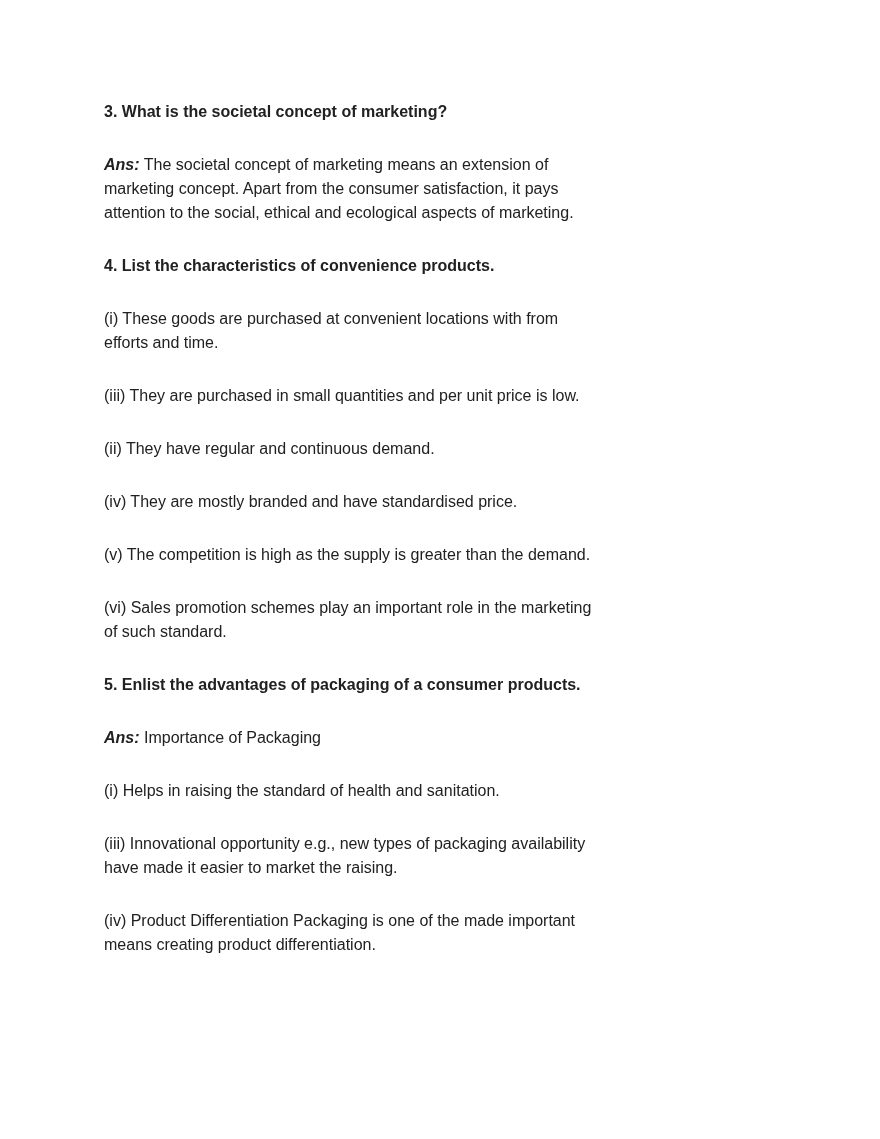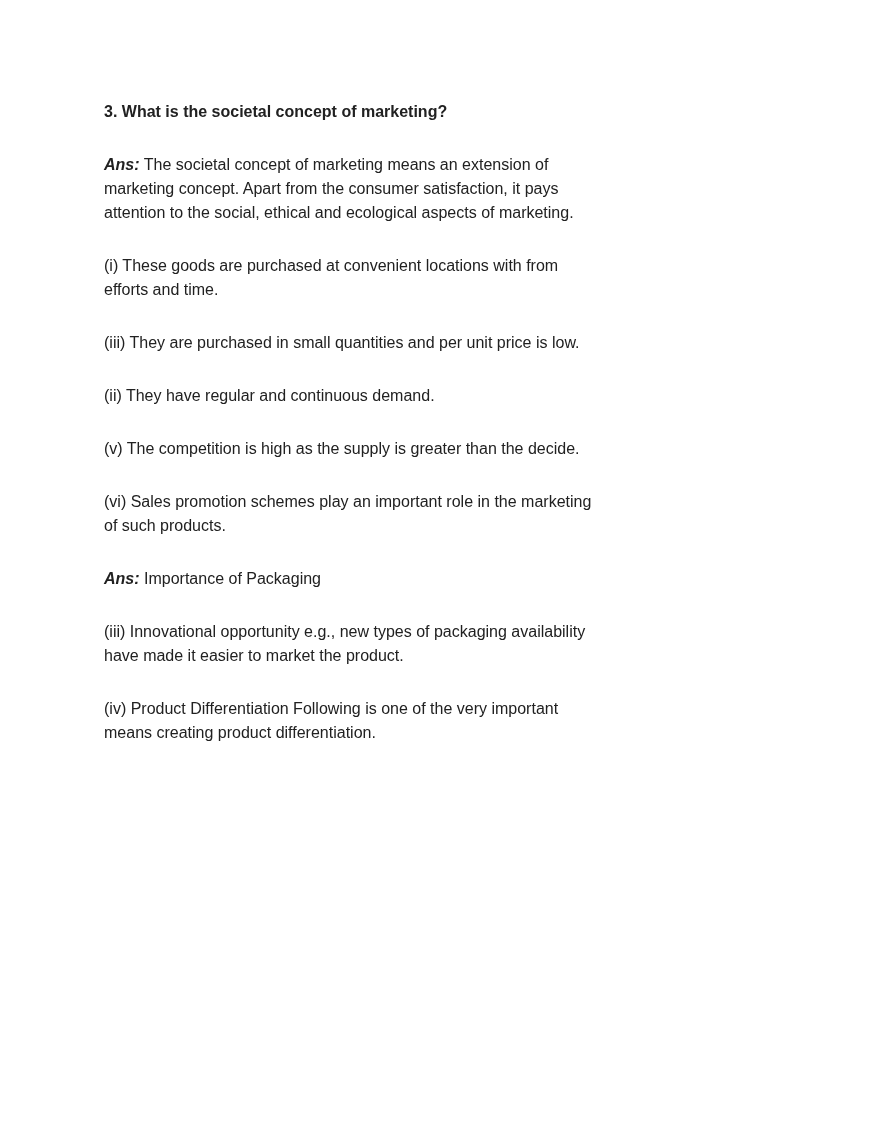--- a/index.html
+++ b/index.html
@@ -36,35 +36,39 @@
 </style>
 </head>
 <body>
 
 <div class="page">
 
   <p class="block question">3. What is the societal concept of marketing?</p>
 
   <p class="block answer"><strong class="ans-label">Ans:</strong> <span>The societal concept of marketing means an extension of marketing concept. Apart from the consumer satisfaction, it pays attention to the social, ethical and ecological aspects of marketing.</span></p>
 
+  <p class="block question">4. List the characteristics of convenience products.</p>
 
 
   <p class="block item">(i) These goods are purchased at convenient locations with from efforts and time.</p>
 
   <p class="block item">(iii) They are purchased in small quantities and per unit price is low.</p>
 
   <p class="block item">(ii) They have regular and continuous demand.</p>
 
+  <p class="block item">(iv) They are mostly branded and have standardised price.</p>
 
-  <p class="block item">(v) The competition is high as the supply is greater than the decide.</p>
+  <p class="block item">(v) The competition is high as the supply is greater than the demand.</p>
 
-  <p class="block item">(vi) Sales promotion schemes play an important role in the marketing of such products.</p>
+  <p class="block item">(vi) Sales promotion schemes play an important role in the marketing of such standard.</p>
 
+  <p class="block question">5. Enlist the advantages of packaging of a consumer products.</p>
 
   <p class="block answer"><strong class="ans-label">Ans:</strong> <span>Importance of Packaging</span></p>
 
+  <p class="block item">(i) Helps in raising the standard of health and sanitation.</p>
 
 
-  <p class="block item">(iii) Innovational opportunity e.g., new types of packaging availability have made it easier to market the product.</p>
+  <p class="block item">(iii) Innovational opportunity e.g., new types of packaging availability have made it easier to market the raising.</p>
 
-  <p class="block item">(iv) Product Differentiation Following is one of the very important means creating product differentiation.</p>
+  <p class="block item">(iv) Product Differentiation Packaging is one of the made important means creating product differentiation.</p>
 
 </div>
 
 </body></html>

